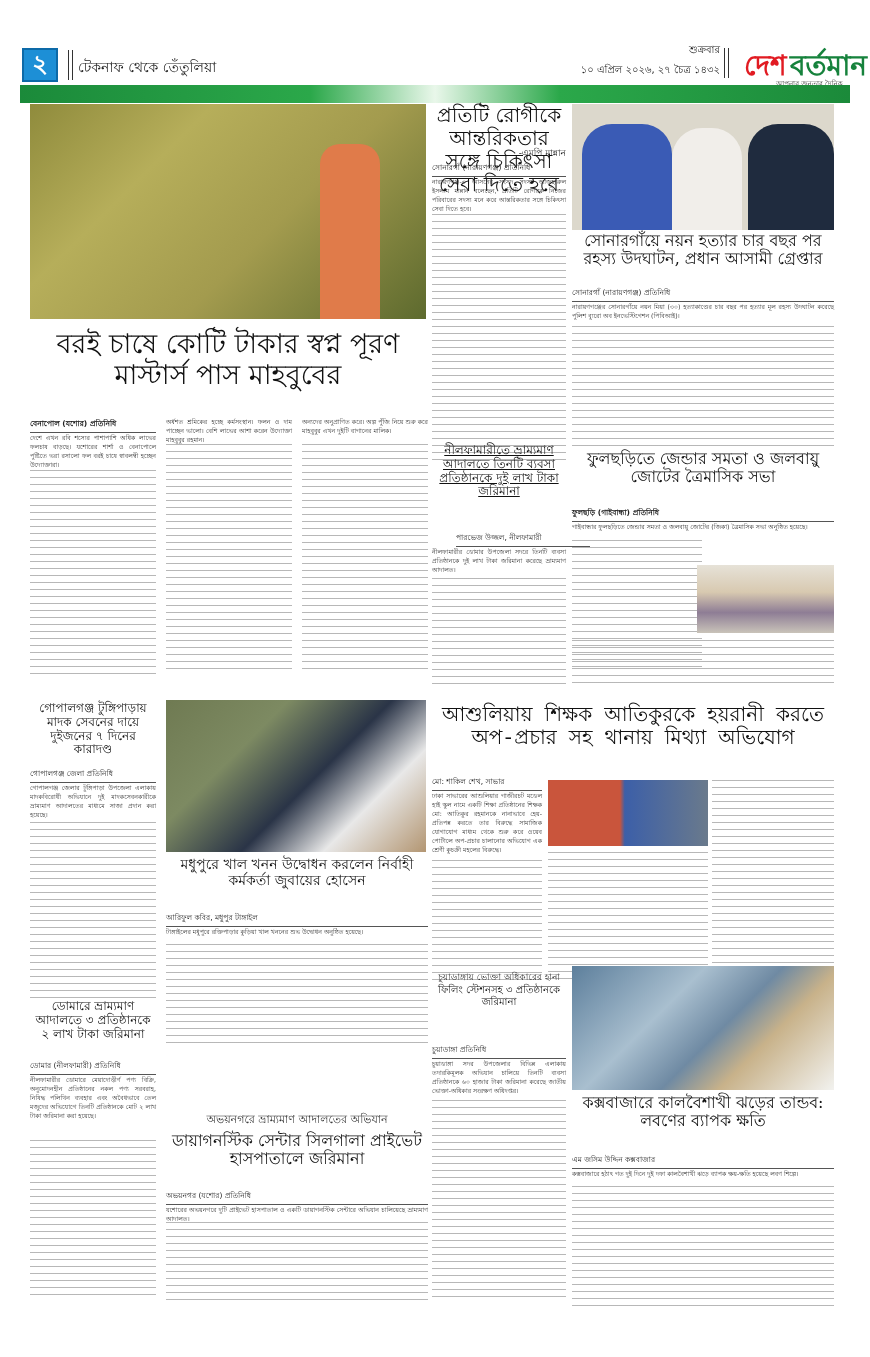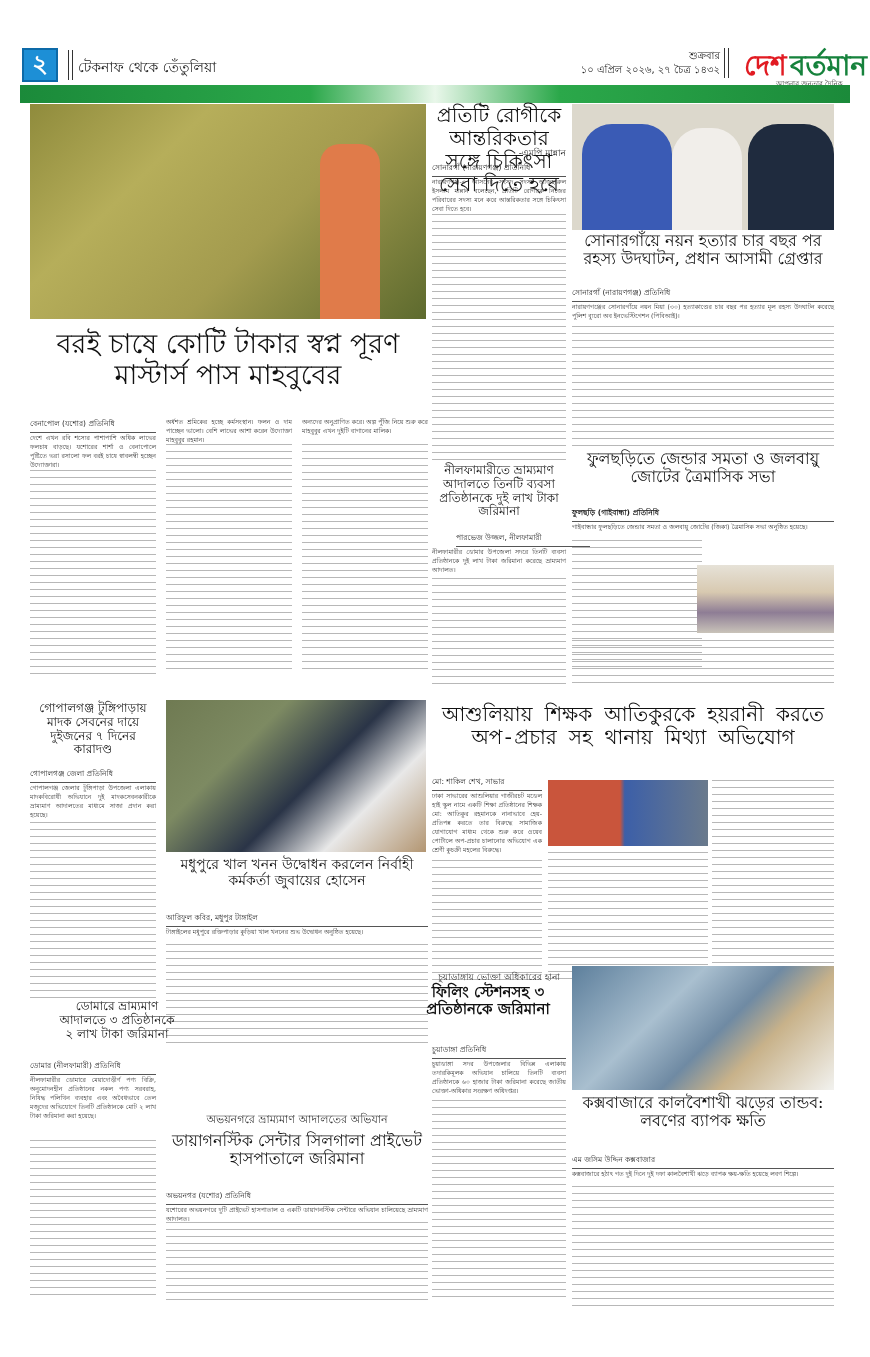--- a/index.html
+++ b/index.html
@@ -1,21 +1,21 @@
 <!DOCTYPE html>
 <html><head>
 <meta charset="utf-8">
 <style>
   html,body{margin:0;padding:0;background:#fff;}
   body{width:870px;height:1357px;position:relative;overflow:hidden;font-family:"DejaVu Sans",sans-serif;color:#222;}
   .abs{position:absolute;}
   .pageno{left:22px;top:48px;width:36px;height:34px;background:#1d8fd6;border:2px solid #0d6aa8;color:#fff;font-size:24px;font-weight:bold;display:flex;align-items:center;justify-content:center;box-sizing:border-box;}
   .vbar{width:3px;height:30px;border-left:1px solid #333;border-right:1px solid #333;}
   .section-title{left:78px;top:56px;font-size:14px;color:#222;}
-  .dateday{right:150px;top:48px;font-size:10px;}
+  .dateday{right:150px;top:42px;font-size:10px;}
   .datefull{right:150px;top:62px;font-size:10px;text-align:right;}
   .logo-desh{left:744px;top:44px;font-size:28px;font-weight:bold;color:#e11b22;}
   .logo-bort{left:790px;top:44px;font-size:28px;font-weight:bold;color:#16823c;}
   .logo-tag{left:776px;top:78px;font-size:7px;color:#333;}
   .greenbar{left:20px;top:85px;width:830px;height:18px;background:linear-gradient(to right,#1b8a3a 0%,#2ba84a 35%,#e9f7ea 50%,#2ba84a 65%,#1b8a3a 100%);}
   .photo{background:#888;overflow:hidden;}
   .hl{font-family:"DejaVu Serif",serif;color:#111;text-align:center;line-height:1.15;}
   .byline{font-size:7.5px;border-bottom:1px solid #555;padding-bottom:2px;}
   .body{font-size:6.2px;line-height:1.45;color:#333;text-align:justify;}
   .txt-lines{background:repeating-linear-gradient(to bottom,#7d7d7d 0,#7d7d7d 1.4px,transparent 1.4px,transparent 7px);opacity:.55;}
@@ -31,21 +31,21 @@
 <div class="abs vbar" style="left:724px;top:48px;"></div>
 <div class="abs logo-desh">দেশ</div>
 <div class="abs logo-bort">বর্তমান</div>
 <div class="abs logo-tag">আপনার জনতার দৈনিক</div>
 <div class="abs greenbar"></div>
 
 <div class="abs photo" style="left:30px;top:104px;width:396px;height:215px;background:linear-gradient(135deg,#8f8b3c 0%,#b6ae5a 30%,#a39b4e 60%,#5d6a2e 100%);">
   <div class="abs" style="left:290px;top:40px;width:60px;height:175px;background:#e07b4a;border-radius:20px 20px 0 0;"></div>
 </div>
 <div class="abs hl" style="left:30px;top:328px;width:396px;font-size:27px;">বরই চাষে কোটি টাকার স্বপ্ন পূরণ মাস্টার্স পাস মাহবুবের</div>
-<div class="abs byline" style="left:30px;top:418px;width:126px;">বেনাপোল (যশোর) প্রতিনিধি</div>
+<div class="abs byline" style="left:30px;top:418px;width:126px;font-weight:bold;">বেনাপোল (যশোর) প্রতিনিধি</div>
 <div class="abs body" style="left:30px;top:434px;width:126px;">দেশে এখন রবি শস্যের পাশাপাশি অধিক লাভের ফলচাষ বাড়ছে। যশোরের শার্শা ও বেনাপোলে পুষ্টিতে ভরা রসালো ফল বরই চাষে স্বাবলম্বী হচ্ছেন উদ্যোক্তারা।</div>
 <div class="abs txt-lines" style="left:30px;top:470px;width:126px;height:205px;"></div>
 <div class="abs body" style="left:166px;top:418px;width:126px;">অর্ধশত শ্রমিকের হচ্ছে কর্মসংস্থান। ফলন ও দাম পাচ্ছেন ভালো। বেশি লাভের আশা করেন উদ্যোক্তা মাহবুবুর রহমান।</div>
 <div class="abs txt-lines" style="left:166px;top:444px;width:126px;height:231px;"></div>
 <div class="abs body" style="left:302px;top:418px;width:126px;">অন্যদের অনুপ্রাণিত করে। অল্প পুঁজি নিয়ে শুরু করে মাহবুবুর এখন দুইটি বাগানের মালিক।</div>
 <div class="abs txt-lines" style="left:302px;top:444px;width:126px;height:231px;"></div>
 
 <div class="abs hl" style="left:432px;top:104px;width:134px;font-size:20px;">প্রতিটি রোগীকে আন্তরিকতার সঙ্গে চিকিৎসা সেবা দিতে হবে</div>
 <div class="abs" style="left:432px;top:146px;width:134px;text-align:right;font-size:9px;">-এমপি মান্নান</div>
 <div class="abs byline" style="left:432px;top:162px;width:134px;">সোনারগাঁ (নারায়ণগঞ্জ) প্রতিনিধি</div>
@@ -55,21 +55,21 @@
 <div class="abs photo" style="left:572px;top:104px;width:262px;height:126px;background:#dcd8cc;">
   <div class="abs" style="left:10px;top:20px;width:90px;height:106px;background:#3a5bb5;border-radius:30px 30px 0 0;"></div>
   <div class="abs" style="left:100px;top:24px;width:70px;height:102px;background:#f1eeea;border-radius:30px 30px 0 0;"></div>
   <div class="abs" style="left:176px;top:20px;width:86px;height:106px;background:#1f2b3e;border-radius:30px 30px 0 0;"></div>
 </div>
 <div class="abs hl" style="left:572px;top:232px;width:262px;font-size:16px;">সোনারগাঁয়ে নয়ন হত্যার চার বছর পর রহস্য উদঘাটন, প্রধান আসামী গ্রেপ্তার</div>
 <div class="abs byline" style="left:572px;top:287px;width:262px;">সোনারগাঁ (নারায়ণগঞ্জ) প্রতিনিধি</div>
 <div class="abs body" style="left:572px;top:303px;width:262px;">নারায়ণগঞ্জের সোনারগাঁয়ে নয়ন মিয়া (৩০) হত্যাকাণ্ডের চার বছর পর হত্যার মূল রহস্য উদঘাটন করেছে পুলিশ ব্যুরো অব ইনভেস্টিগেশন (পিবিআই)।</div>
 <div class="abs txt-lines" style="left:572px;top:326px;width:262px;height:120px;"></div>
 
-<div class="abs hl" style="left:432px;top:464px;width:134px;font-size:12px;">নীলফামারীতে ভ্রাম্যমাণ আদালতে তিনটি ব্যবসা প্রতিষ্ঠানকে দুই লাখ টাকা জরিমানা</div>
+<div class="abs hl" style="left:432px;top:444px;width:134px;font-size:12px;text-decoration:underline;">নীলফামারীতে ভ্রাম্যমাণ আদালতে তিনটি ব্যবসা প্রতিষ্ঠানকে দুই লাখ টাকা জরিমানা</div>
 <div class="abs byline" style="left:456px;top:532px;width:134px;">পারভেজ উজ্জল, নীলফামারী</div>
 <div class="abs body" style="left:432px;top:548px;width:134px;">নীলফামারীর ডোমার উপজেলা সদরে তিনটি ব্যবসা প্রতিষ্ঠানকে দুই লাখ টাকা জরিমানা করেছে ভ্রাম্যমাণ আদালত।</div>
 <div class="abs txt-lines" style="left:432px;top:578px;width:134px;height:110px;"></div>
 
 <div class="abs hl" style="left:572px;top:450px;width:262px;font-size:16px;">ফুলছড়িতে জেন্ডার সমতা ও জলবায়ু জোটের ত্রৈমাসিক সভা</div>
 <div class="abs byline" style="left:572px;top:507px;width:262px;font-weight:bold;">ফুলছড়ি (গাইবান্ধা) প্রতিনিধি</div>
 <div class="abs body" style="left:572px;top:523px;width:262px;">গাইবান্ধার ফুলছড়িতে জেন্ডার সমতা ও জলবায়ু জোটের (জিকা) ত্রৈমাসিক সভা অনুষ্ঠিত হয়েছে।</div>
 <div class="abs txt-lines" style="left:572px;top:540px;width:130px;height:130px;"></div>
 <div class="abs photo" style="left:697px;top:565px;width:137px;height:68px;background:linear-gradient(to bottom,#e6e2d8 0%,#d8c9b0 40%,#8e7d95 70%,#c9c3b9 100%);"></div>
 <div class="abs txt-lines" style="left:572px;top:640px;width:262px;height:45px;"></div>
@@ -86,33 +86,33 @@
 <div class="abs txt-lines" style="left:166px;top:944px;width:262px;height:100px;"></div>
 
 <div class="abs hl" style="left:432px;top:704px;width:402px;font-size:20px;font-family:Liberation Mono, monospace;">আশুলিয়ায় শিক্ষক আতিকুরকে হয়রানী করতে অপ-প্রচার সহ থানায় মিথ্যা অভিযোগ</div>
 <div class="abs byline" style="left:432px;top:776px;width:110px;">মো: শাকিল শেখ, সাভার</div>
 <div class="abs body" style="left:432px;top:792px;width:110px;">ঢাকা সাভারের আশুলিয়ার গাজীরচট মডেল হাই স্কুল নামে একটি শিক্ষা প্রতিষ্ঠানের শিক্ষক মো: আতিকুর রহমানকে নানাভাবে হেয়-প্রতিপন্ন করতে তার বিরুদ্ধে সামাজিক যোগাযোগ মাধ্যম থেকে শুরু করে ওয়েব পোর্টালে অপ-প্রচার চালানোর অভিযোগ এক শ্রেণী কুচক্রী মহলের বিরুদ্ধে।</div>
 <div class="abs txt-lines" style="left:432px;top:860px;width:110px;height:120px;"></div>
 <div class="abs photo" style="left:548px;top:780px;width:160px;height:66px;background:linear-gradient(to right,#c9553c 0%,#c9553c 45%,#3c5fa8 48%,#6a7a8c 100%);"></div>
 <div class="abs txt-lines" style="left:548px;top:852px;width:160px;height:128px;"></div>
 <div class="abs txt-lines" style="left:712px;top:780px;width:122px;height:200px;"></div>
 
-<div class="abs hl" style="left:30px;top:1000px;width:126px;font-size:12px;margin-left:24px;">ডোমারে ভ্রাম্যমাণ আদালতে ৩ প্রতিষ্ঠানকে ২ লাখ টাকা জরিমানা</div>
+<div class="abs hl" style="left:30px;top:1000px;width:126px;font-size:12px;">ডোমারে ভ্রাম্যমাণ আদালতে ৩ প্রতিষ্ঠানকে ২ লাখ টাকা জরিমানা</div>
 <div class="abs byline" style="left:30px;top:1060px;width:126px;">ডোমার (নীলফামারী) প্রতিনিধি</div>
 <div class="abs body" style="left:30px;top:1076px;width:126px;">নীলফামারীর ডোমারে মেয়াদোত্তীর্ণ পণ্য বিক্রি, অনুমোদনহীন প্রতিষ্ঠানের নকল পণ্য সরবরাহ, নিষিদ্ধ পলিথিন ব্যবহার এবং অবৈধভাবে তেল মজুদের অভিযোগে তিনটি প্রতিষ্ঠানকে মোট ২ লাখ টাকা জরিমানা করা হয়েছে।</div>
 <div class="abs txt-lines" style="left:30px;top:1140px;width:126px;height:160px;"></div>
 
 <div class="abs hl" style="left:166px;top:1114px;width:262px;font-size:11px;color:#333;">অভয়নগরে ভ্রাম্যমাণ আদালতের অভিযান</div>
 <div class="abs hl" style="left:166px;top:1132px;width:262px;font-size:16px;">ডায়াগনস্টিক সেন্টার সিলগালা প্রাইভেট হাসপাতালে জরিমানা</div>
 <div class="abs byline" style="left:166px;top:1190px;width:262px;">অভয়নগর (যশোর) প্রতিনিধি</div>
 <div class="abs body" style="left:166px;top:1206px;width:262px;">যশোরের অভয়নগরে দুটি প্রাইভেট হাসপাতাল ও একটি ডায়াগনস্টিক সেন্টারে অভিযান চালিয়েছে ভ্রাম্যমাণ আদালত।</div>
 <div class="abs txt-lines" style="left:166px;top:1222px;width:262px;height:80px;"></div>
 
 <div class="abs hl" style="left:432px;top:972px;width:134px;font-size:9px;color:#333;">চুয়াডাঙ্গায় ভোক্তা অধিকারের হানা</div>
-<div class="abs hl" style="left:421px;top:984px;width:134px;font-size:15px;font-weight:bold;">ফিলিং স্টেশনসহ ৩ প্রতিষ্ঠানকে জরিমানা</div>
+<div class="abs hl" style="left:432px;top:984px;width:134px;font-size:10px;">ফিলিং স্টেশনসহ ৩ প্রতিষ্ঠানকে জরিমানা</div>
 <div class="abs byline" style="left:432px;top:1044px;width:134px;">চুয়াডাঙ্গা প্রতিনিধি</div>
 <div class="abs body" style="left:432px;top:1060px;width:134px;">চুয়াডাঙ্গা সদর উপজেলার বিভিন্ন এলাকায় তদারকিমূলক অভিযান চালিয়ে তিনটি ব্যবসা প্রতিষ্ঠানকে ৬০ হাজার টাকা জরিমানা করেছে জাতীয় ভোক্তা-অধিকার সংরক্ষণ অধিদপ্তর।</div>
 <div class="abs txt-lines" style="left:432px;top:1100px;width:134px;height:200px;"></div>
 
 <div class="abs photo" style="left:572px;top:966px;width:262px;height:124px;background:linear-gradient(135deg,#5d7f9c 0%,#a9bfcf 35%,#6f8aa3 55%,#c8b28a 70%,#f2f2ef 100%);"></div>
 <div class="abs hl" style="left:572px;top:1094px;width:262px;font-size:16px;">কক্সবাজারে কালবৈশাখী ঝড়ের তান্ডব: লবণের ব্যাপক ক্ষতি</div>
 <div class="abs byline" style="left:572px;top:1154px;width:262px;">এম জসিম উদ্দিন কক্সবাজার</div>
 <div class="abs body" style="left:572px;top:1170px;width:262px;">কক্সবাজারে হঠাৎ গত দুই দিনে দুই দফা কালবৈশাখী ঝড়ে ব্যাপক ক্ষয়-ক্ষতি হয়েছে লবণ শিল্পে।</div>
 <div class="abs txt-lines" style="left:572px;top:1186px;width:262px;height:120px;"></div>
 

